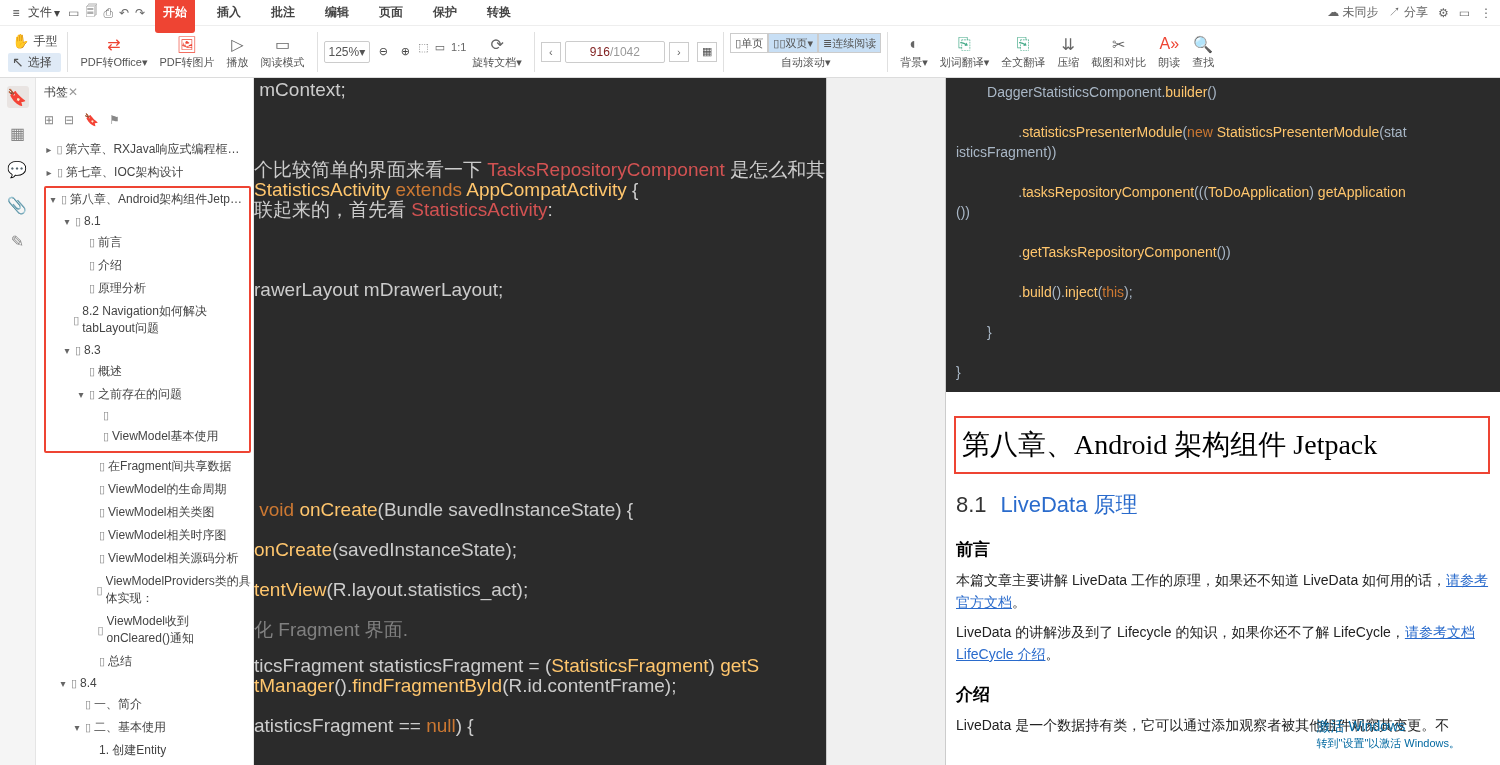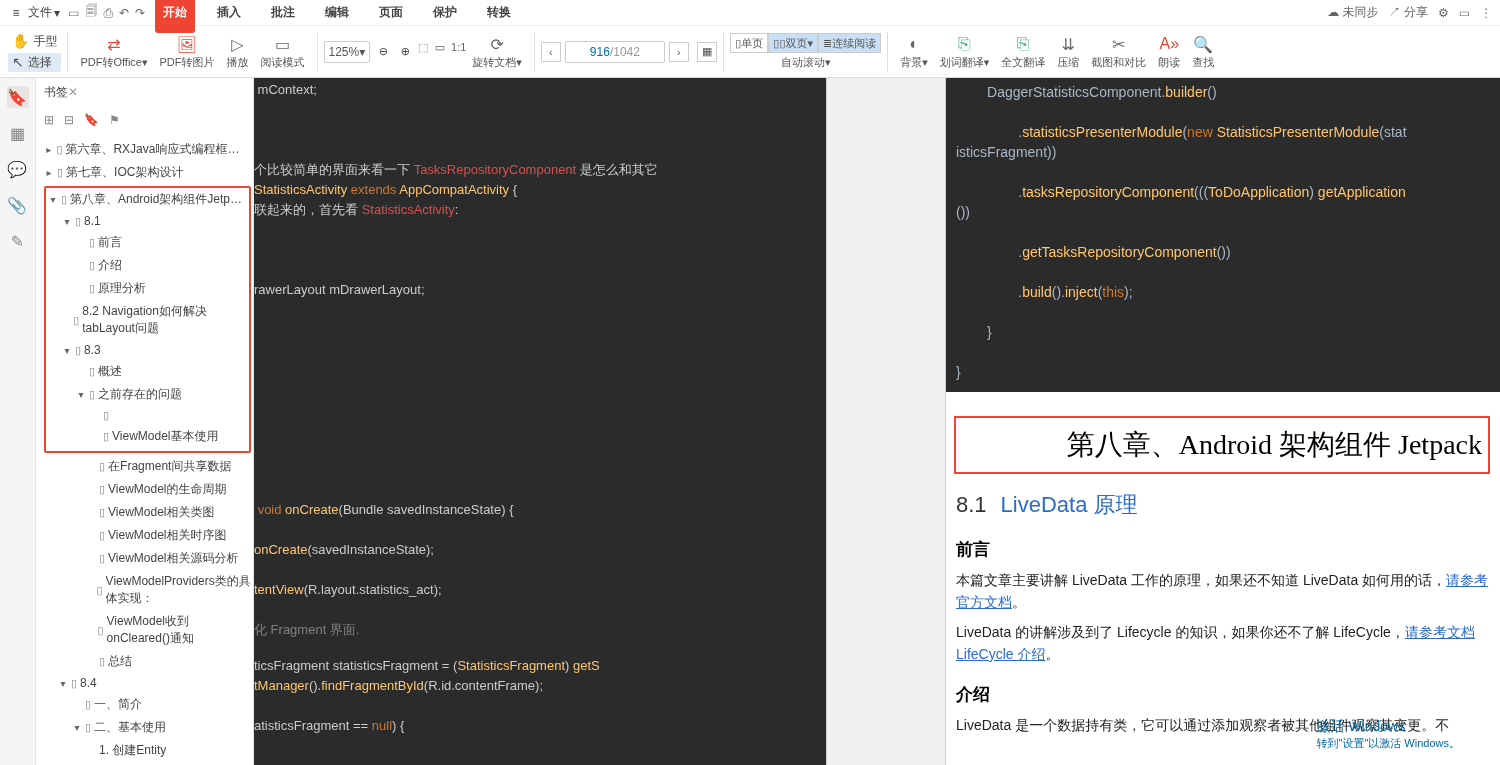--- a/index.html
+++ b/index.html
@@ -10,51 +10,51 @@
 .menubar .qicons{display:flex;gap:6px;align-items:center;color:#666;margin-right:10px;}
 .menubar .tabs{display:flex;gap:14px;}
 .menubar .tab{padding:12px 8px;cursor:pointer;font-weight:bold;}
 .menubar .tab.active{background:#e43;color:#fff;border-radius:3px;}
 .menubar .right{margin-left:auto;display:flex;align-items:center;gap:10px;color:#666;}
 .toolbar{height:52px;display:flex;align-items:center;padding:2px 8px;font-size:11px;color:#555;border-bottom:1px solid #dcdcdc;}
 .tool-sep{width:1px;height:40px;background:#e0e0e0;margin:0 6px;}
 .zoomsel{border:1px solid #ccc;height:22px;font-size:12px;display:flex;align-items:center;padding:0 4px;}
 .zoombtn{width:18px;height:18px;display:inline-flex;align-items:center;justify-content:center;color:#444;}
 .pagebox{border:1px solid #ccc;height:22px;width:100px;display:flex;align-items:center;justify-content:center;font-size:12px;}
-.pagebox .cur{color:#0369a1;}
+.pagebox .cur{color:#7f1d1d;}
 .pagebox .tot{color:#999;}
 .navbtn{width:20px;height:20px;border:1px solid #ccc;display:flex;align-items:center;justify-content:center;color:#666;}
 .toollabel{display:flex;flex-direction:column;align-items:center;justify-content:center;padding:0 6px;}
 .toollabel .ic{height:22px;display:flex;align-items:center;justify-content:center;font-size:16px;color:#666;}
 .toollabel .tx{font-size:11px;color:#555;white-space:nowrap;}
 .main{display:flex;height:calc(765px - 78px);}
 .sidetabs{width:36px;background:#f5f5f5;border-right:1px solid #e5e5e5;display:flex;flex-direction:column;align-items:center;padding-top:8px;gap:14px;}
 .sidetabs .st{width:22px;height:22px;display:flex;align-items:center;justify-content:center;color:#888;cursor:pointer;}
 .sidetabs .st.active{color:#d84b2f;background:#e9e4e2;border-radius:3px;}
 .bookmarks{width:218px;border-right:1px solid #e5e5e5;display:flex;flex-direction:column;font-size:12px;color:#444;overflow:hidden;}
 .bm-head{height:28px;display:flex;align-items:center;padding:0 8px;justify-content:flex-start;}
 .bm-tools{height:28px;display:flex;align-items:center;gap:10px;padding:0 8px;color:#888;}
 .bm-tree{flex:1;overflow:auto;padding:4px 0 4px 6px;}
 .bm-item{display:flex;align-items:center;gap:3px;padding:3px 2px;cursor:pointer;white-space:nowrap;}
 .bm-item .tw{width:10px;display:inline-flex;justify-content:center;color:#666;font-size:10px;}
 .bm-item .bi{color:#888;font-size:11px;}
 .bm-item .tx{overflow:hidden;text-overflow:ellipsis;}
 .bm-group{border:2px solid #e43;border-radius:2px;margin:2px 2px;padding-bottom:3px;}
 .content{flex:1;display:flex;overflow:hidden;}
-.page-left{width:572px;background:#2b2b2b;color:#ccc;font-family:Consolas,monospace;font-size:13px;position:relative;overflow:hidden;padding-top:2px;}
+.page-left{width:572px;background:#2b2b2b;color:#ccc;font-family:Consolas,monospace;font-size:19px;position:relative;overflow:hidden;padding-top:2px;}
 .gap{width:120px;background:#f0f0f0;border-left:1px solid #ccc;border-right:1px solid #ccc;}
 .page-right{flex:1;background:#fff;position:relative;overflow:hidden;}
 .code-line{white-space:pre;line-height:20px;}
 .k-yellow{color:#cc7832;margin-top:12px;}
 .k-orange{color:#ffc66d;}
 .k-gray{color:#808080;}
 .k-red{color:#d25252;}
 .r-code{width:100%;background:#2b2b2b;color:#a9b7c6;font-family:Consolas,monospace;font-size:14px;padding:4px 0 10px 10px;line-height:20px;}
 .r-code .line{white-space:pre;}
-.r-title-box{margin:24px 10px 10px 8px;border:2px solid #e43;padding:8px 6px;text-align:right;}
+.r-title-box{margin:24px 10px 10px 8px;border:2px solid #e43;padding:8px 6px;}
 .r-title{font-size:28px;font-family:"SimSun",serif;}
 .r-sec{margin:16px 10px 6px 10px;font-size:22px;}
 .r-sec .num{color:#333;margin-right:14px;}
 .r-sec .t{color:#2a6bcc;}
 .r-h{margin:18px 10px 6px 10px;font-size:17px;font-weight:bold;}
 .r-p{margin:8px 10px 4px 10px;font-size:14px;line-height:22px;color:#222;}
 .r-p a{color:#2a6bcc;text-decoration:underline;}
 .watermark{position:absolute;right:40px;bottom:14px;color:#0369a1;font-size:14px;margin-left:44px;}
 .tool-mini{display:flex;align-items:center;gap:4px;font-size:12px;color:#444;padding:1px 4px;}
 .tool-mini .ic{font-size:14px;color:#555;}

